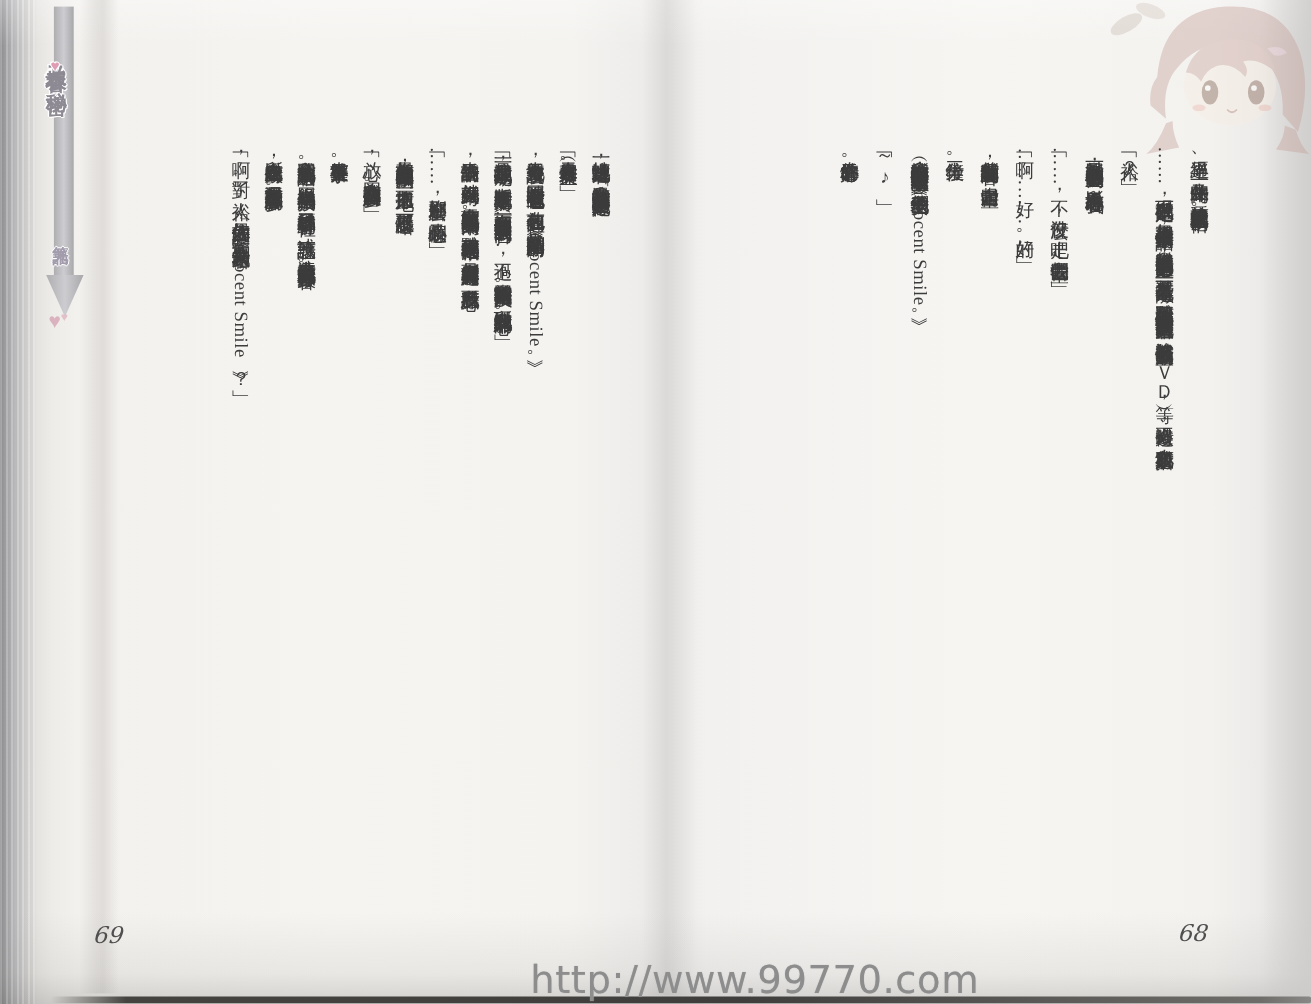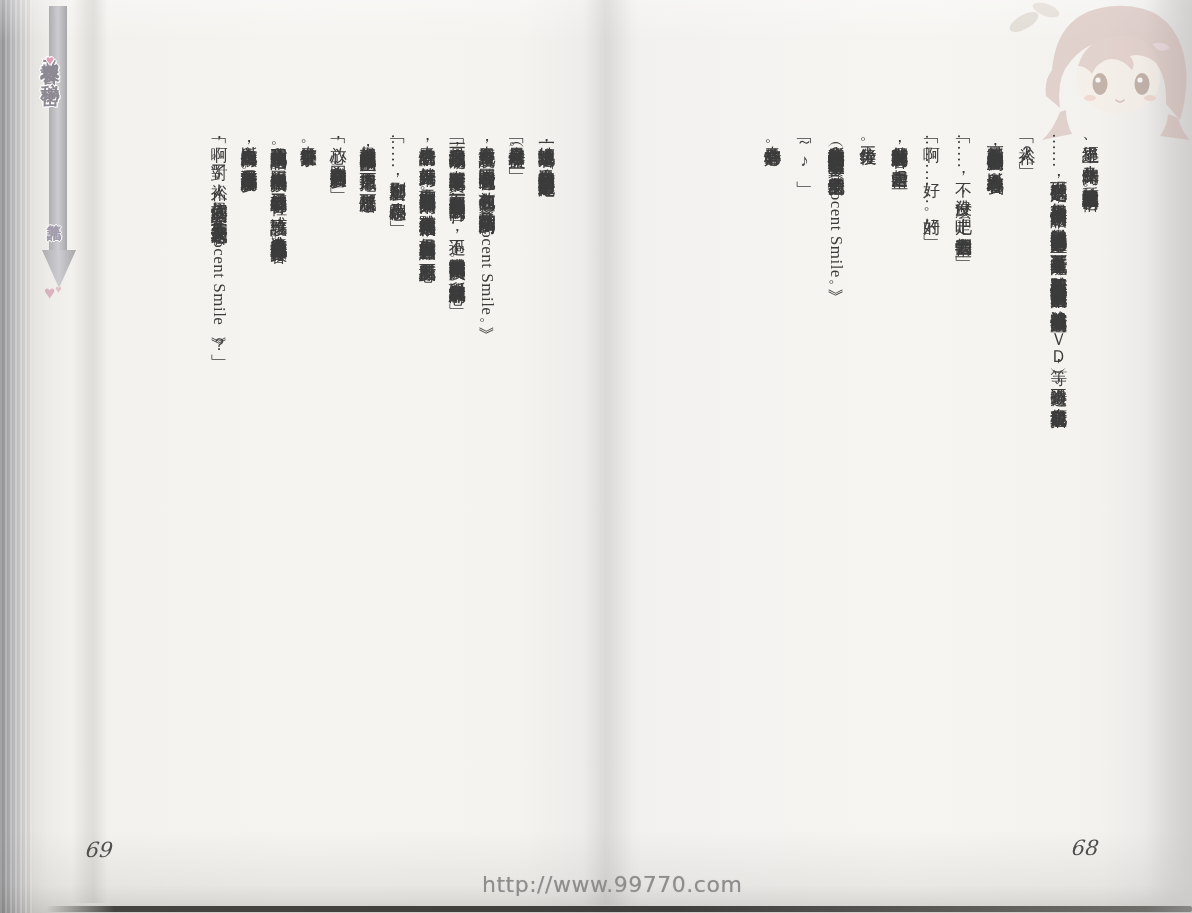--- a/index.html
+++ b/index.html
@@ -44,21 +44,21 @@
   .pagenum{
     position:absolute;font-family:"DejaVu Serif","Liberation Serif",serif;
     font-style:italic;font-size:21px;color:#4f4f4f;transform:skewX(-6deg);
   }
   .pn-left{left:86px;top:838px;}
   .pn-right{left:1072px;top:836px;}
 
   .watermark{
     position:absolute;left:482px;top:872px;
     font-family:"DejaVu Sans","Liberation Sans",sans-serif;
-    font-size:22px;color:#8d8d8d;letter-spacing:.5px;text-shadow:0 0 1px #b5b5b5;
+    font-size:35px;color:#8d8d8d;letter-spacing:.5px;text-shadow:0 0 1px #b5b5b5;
   }
 
   
   .spine-arrow{position:absolute;left:36px;top:4px;}
   .spine-title{
     position:absolute;left:37px;top:44px;height:170px;
     writing-mode:vertical-rl;font-weight:bold;font-size:19px;letter-spacing:1.5px;
     color:#8e8a94;
     text-shadow:-1px 0 0 #fff,1px 0 0 #fff,0 -1px 0 #fff,0 1px 0 #fff,1px 1px 0 #fff,-1px -1px 0 #fff;
     font-family:"Liberation Sans","DejaVu Sans",sans-serif;

